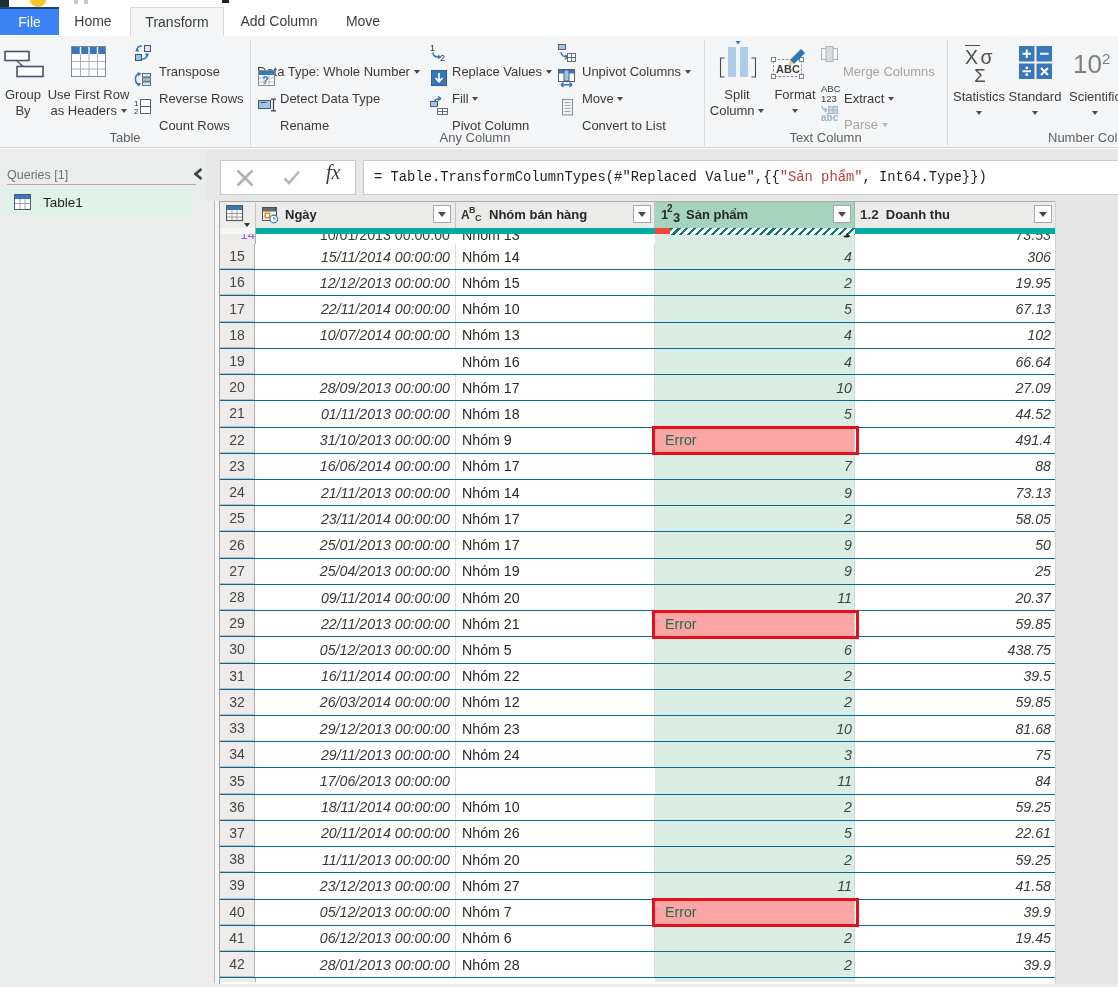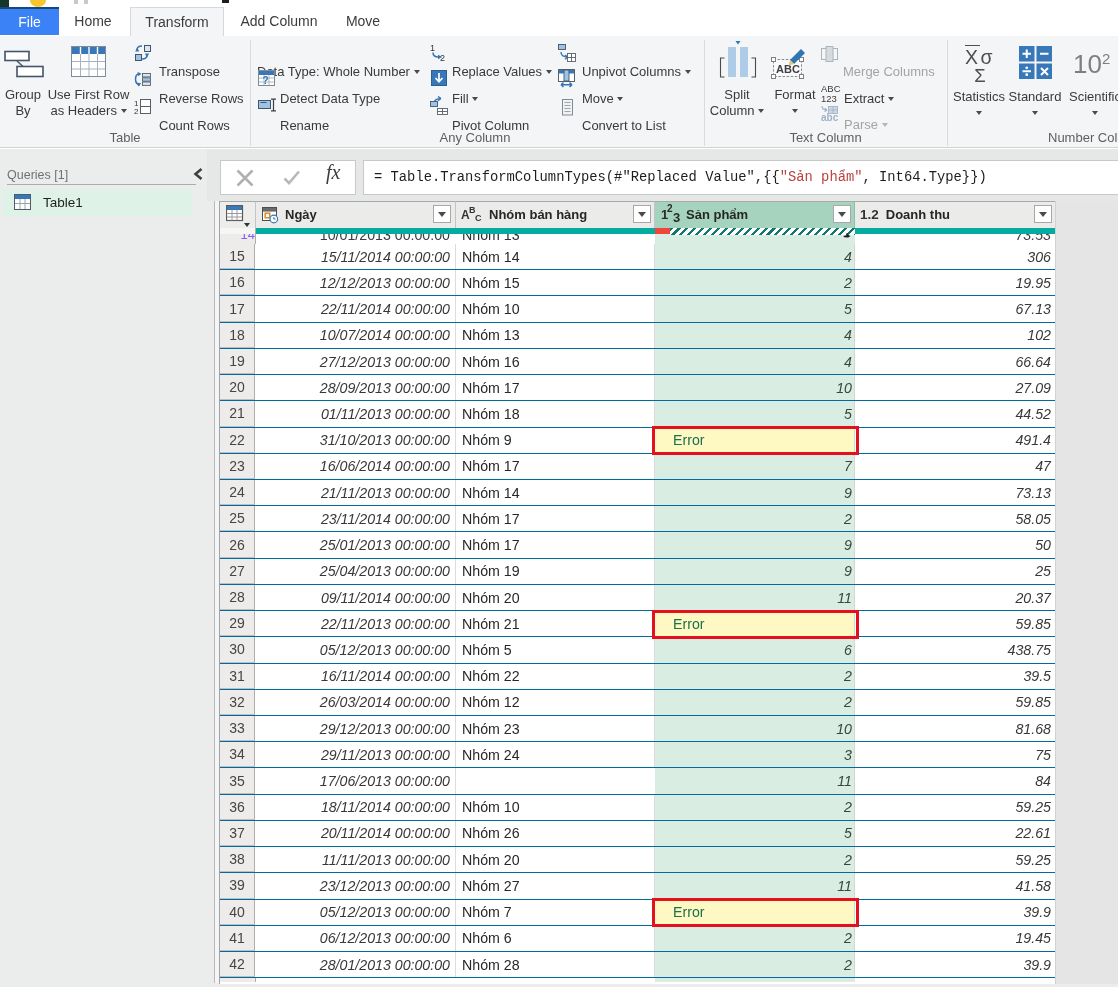--- a/index.html
+++ b/index.html
@@ -41,21 +41,21 @@
 .row > div { position:absolute; top:0; height:100%; font-size:14.2px; color:#383838;
   display:flex; align-items:center; }
 .gc { left:1px; width:35px; background:#EDECEB; border-right:1px solid #ADADAD;
   justify-content:center; font-size:14px !important; color:#454545 !important; border-bottom:1px solid #BEBEBE; height:100% }
 .dc { left:37px; width:200px; justify-content:flex-end; padding-right:5px;
   font-style:italic; border-right:1px solid #DCDCDC; }
 .nc { left:237px; width:199px; justify-content:flex-start; padding-left:6px;
   border-right:1px solid #DCDCDC; color:#272727 !important; }
 .sc { left:436px; width:200px; background:#D9EDE2; border-right:1px solid #D5D5D5; }
 .sc.num { justify-content:flex-end; padding-right:2px; font-style:italic; color:#39453E !important; }
-.sc.err { justify-content:flex-start; padding-left:18px; background:#fef9c3; color:#1D6F4E !important; }
+.sc.err { justify-content:flex-start; padding-left:10px; background:#fca5a5; color:#1D6F4E !important; }
 .vc { left:636px; width:200px; justify-content:flex-end; padding-right:4px;
   font-style:italic; }
 .redbox { position:absolute; left:652px; width:207px; height:28.82px;
   border:3px solid #E3101E; z-index:30; }
 </style></head>
 <body>
 <div id="tabbar"></div>
 <div class="abs" style="left:0;top:0;width:9px;height:7px;background:#17352B;z-index:3"></div>
 <div class="abs" style="left:30px;top:-6px;width:16px;height:13px;border-radius:50%;background:#F7C52C;z-index:3"></div>
 <div class="abs" style="left:74px;top:0;width:4px;height:4px;background:#C9C9C9;z-index:3"></div>
@@ -331,21 +331,20 @@
   </div>
 <div class="row" style="top:322.7px;height:26.22px">
     <div class="gc">18</div>
     <div class="dc">10/07/2014 00:00:00</div>
     <div class="nc">Nhóm 13</div>
     <div class="sc num">4</div>
     <div class="vc">102</div>
   </div>
 <div class="row" style="top:348.9px;height:26.22px">
     <div class="gc">19</div>
-    <div class="dc">27/12/2013 00:00:00</div>
     <div class="nc">Nhóm 16</div>
     <div class="sc num">4</div>
     <div class="vc">66.64</div>
   </div>
 <div class="row" style="top:375.1px;height:26.22px">
     <div class="gc">20</div>
     <div class="dc">28/09/2013 00:00:00</div>
     <div class="nc">Nhóm 17</div>
     <div class="sc num">10</div>
     <div class="vc">27.09</div>
@@ -363,21 +362,21 @@
     <div class="nc">Nhóm 9</div>
     <div class="sc err">Error</div>
     <div class="vc">491.4</div>
   </div>
 <div class="redbox" style="top:426.3px"></div>
 <div class="row" style="top:453.8px;height:26.22px">
     <div class="gc">23</div>
     <div class="dc">16/06/2014 00:00:00</div>
     <div class="nc">Nhóm 17</div>
     <div class="sc num">7</div>
-    <div class="vc">47</div>
+    <div class="vc">88</div>
   </div>
 <div class="row" style="top:480.0px;height:26.22px">
     <div class="gc">24</div>
     <div class="dc">21/11/2013 00:00:00</div>
     <div class="nc">Nhóm 14</div>
     <div class="sc num">9</div>
     <div class="vc">73.13</div>
   </div>
 <div class="row" style="top:506.2px;height:26.22px">
     <div class="gc">25</div>

